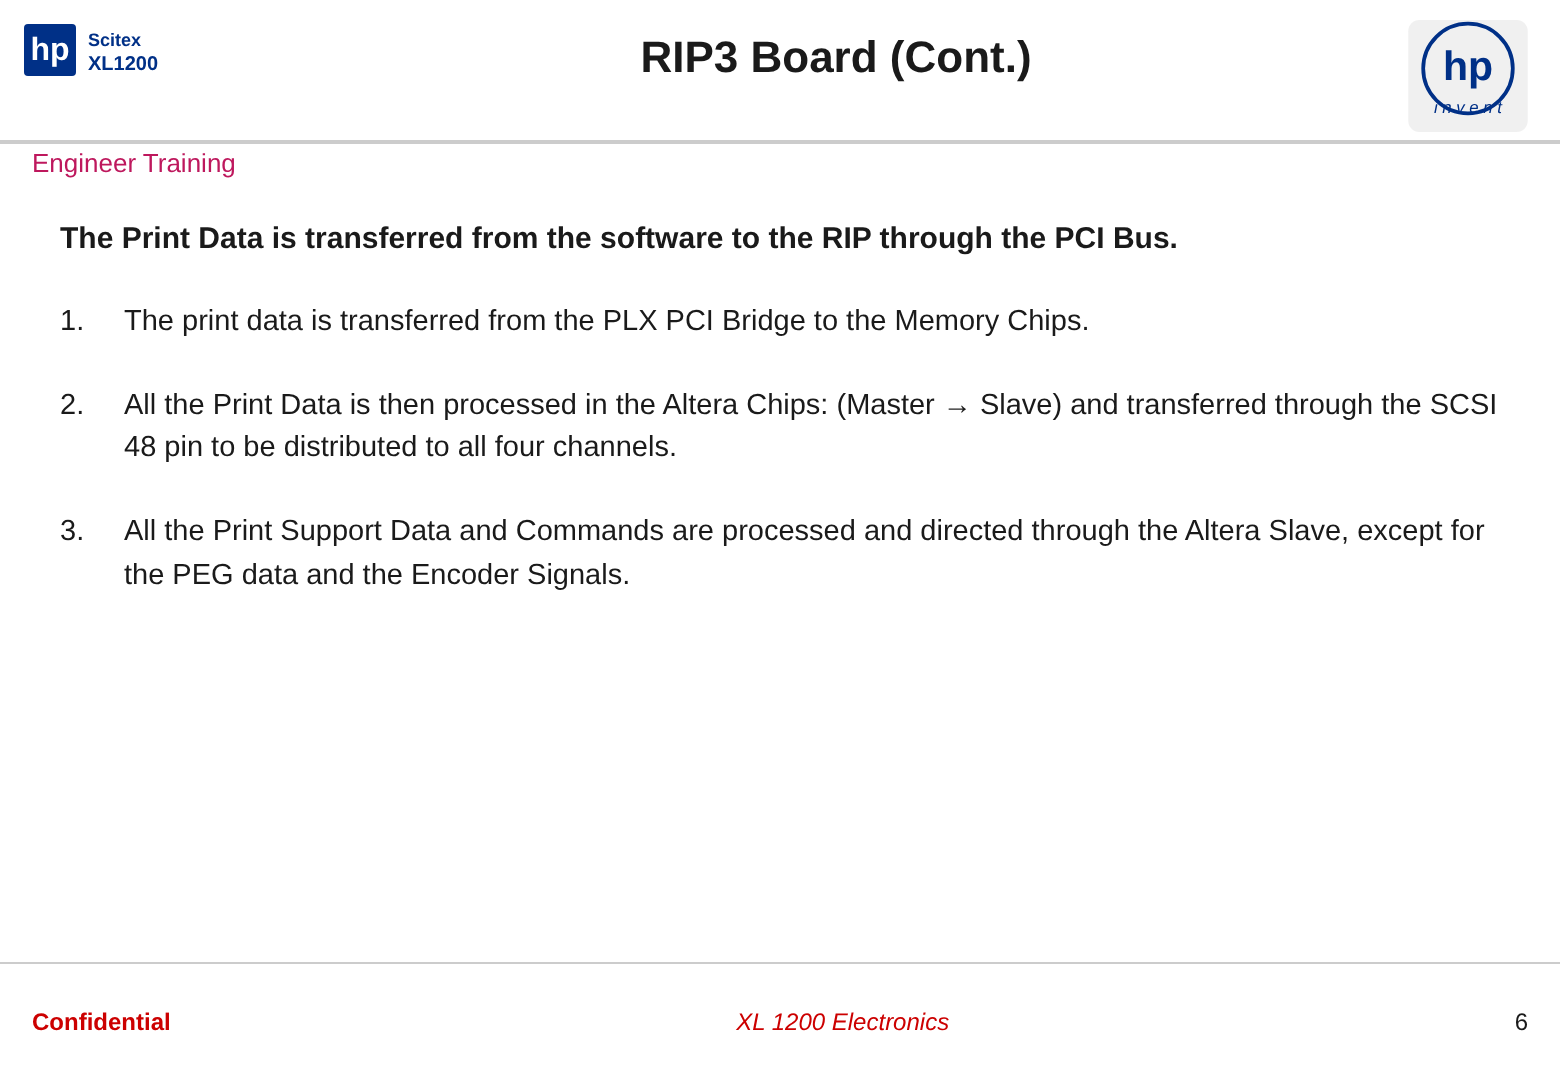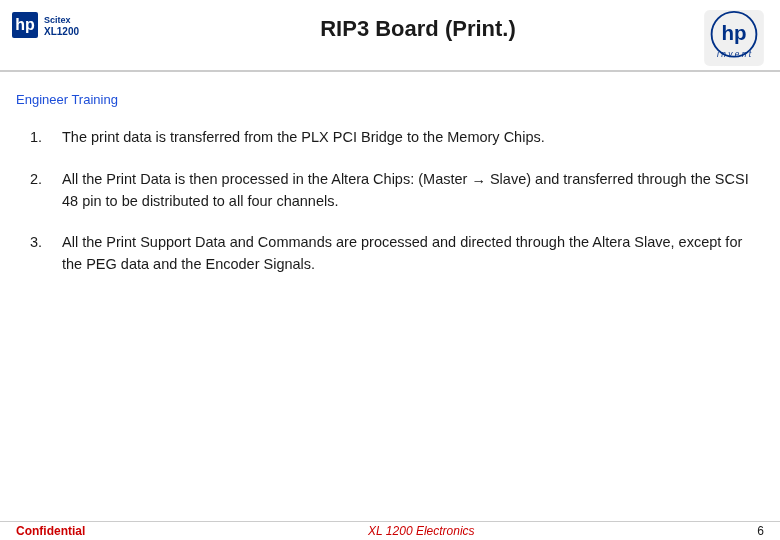--- a/index.html
+++ b/index.html
@@ -37,22 +37,22 @@
       flex: 1;
       text-align: center;
       font-size: 22px;
       font-weight: bold;
       color: #1a1a1a;
       padding-top: 6px;
     }
 
     .engineer-training {
       font-size: 13px;
-      color: #1d4ed8;
-      padding: 20px 16px 6px 16px;
+      color: #be185d;
+      padding: 2px 16px 6px 16px;
     }
 
     
     .content {
       padding: 14px 30px 10px 30px;
     }
 
     .intro-bold {
       font-size: 15px;
       font-weight: bold;
@@ -88,21 +88,21 @@
     
     .footer {
       position: absolute;
       bottom: 0;
       left: 0;
       right: 0;
       border-top: 1px solid #cccccc;
       display: flex;
       align-items: center;
       justify-content: space-between;
-      padding: 2px 16px;
+      padding: 22px 16px;
     }
 
     .footer-confidential {
       font-size: 12px;
       font-weight: bold;
       color: #cc0000;
     }
 
     .footer-center {
       font-size: 12px;
@@ -134,37 +134,38 @@
 
         <rect x="0" y="2" width="26" height="26" rx="2" fill="#003087"></rect>
         <text x="13" y="20" text-anchor="middle" font-family="Arial" font-weight="bold" font-size="16" fill="white">hp</text>
 
         <text x="32" y="13" font-family="Arial" font-weight="bold" font-size="9" fill="#003087">Scitex</text>
         <text x="32" y="25" font-family="Arial" font-weight="bold" font-size="10" fill="#003087">XL1200</text>
       </svg>
     </div>
   </div>
 
-  <div class="page-title">RIP3 Board (Print.)</div>
+  <div class="page-title">RIP3 Board (Cont.)</div>
 
   <svg class="hp-logo-circle" viewBox="0 0 64 60">
     <rect x="0" y="0" width="64" height="60" rx="6" fill="#cccccc" opacity="0.3"></rect>
 
     <circle cx="32" cy="26" r="24" fill="none" stroke="#003087" stroke-width="2"></circle>
 
     <text x="32" y="32" text-anchor="middle" font-family="Arial" font-weight="bold" font-size="22" fill="#003087">hp</text>
 
     <text x="32" y="50" text-anchor="middle" font-family="Arial" font-style="italic" font-size="9" fill="#003087">i n v e n t</text>
   </svg>
 </div>
 
 <div class="engineer-training">Engineer  Training</div>
 
 <div class="content">
 
+  <div class="intro-bold">The Print Data is transferred from the software to the RIP through the PCI Bus.</div>
 
   <ol class="numbered-list">
     <li>
       <span class="list-num">1.</span>
       <span class="list-text">The print data is transferred from the PLX PCI Bridge to the Memory Chips.</span>
     </li>
     <li>
       <span class="list-num">2.</span>
       <span class="list-text">All the Print Data is then processed in the Altera Chips: (Master → Slave) and transferred through the SCSI 48 pin to be distributed to all four channels.</span>
     </li>

